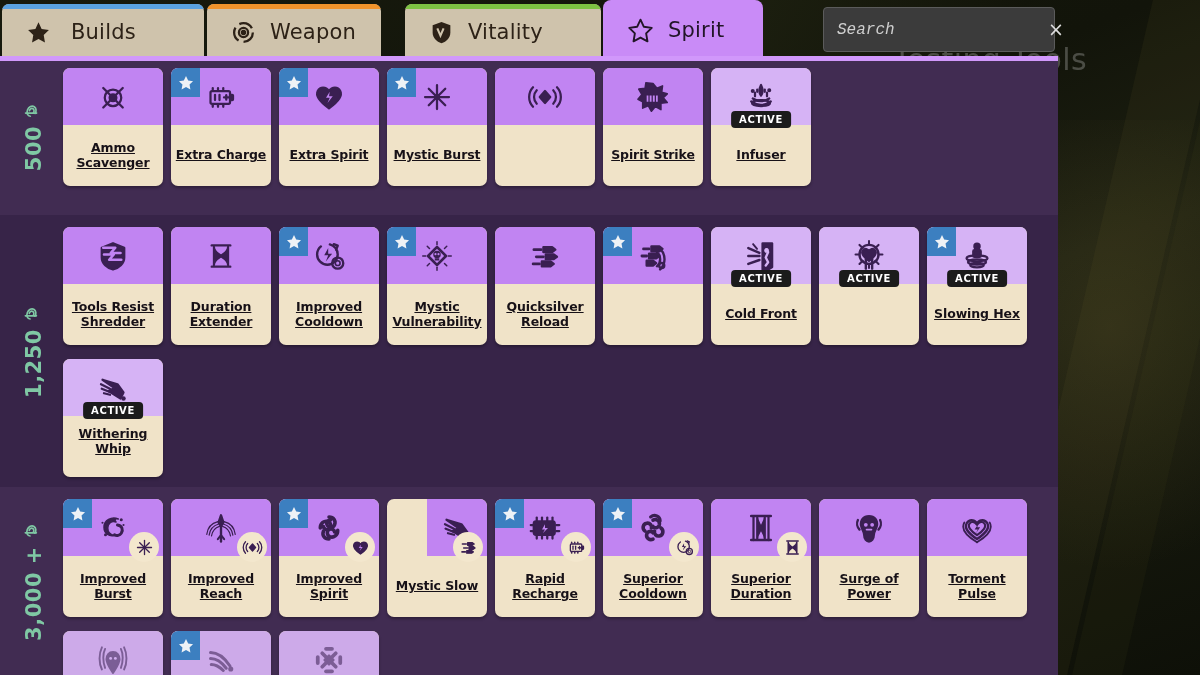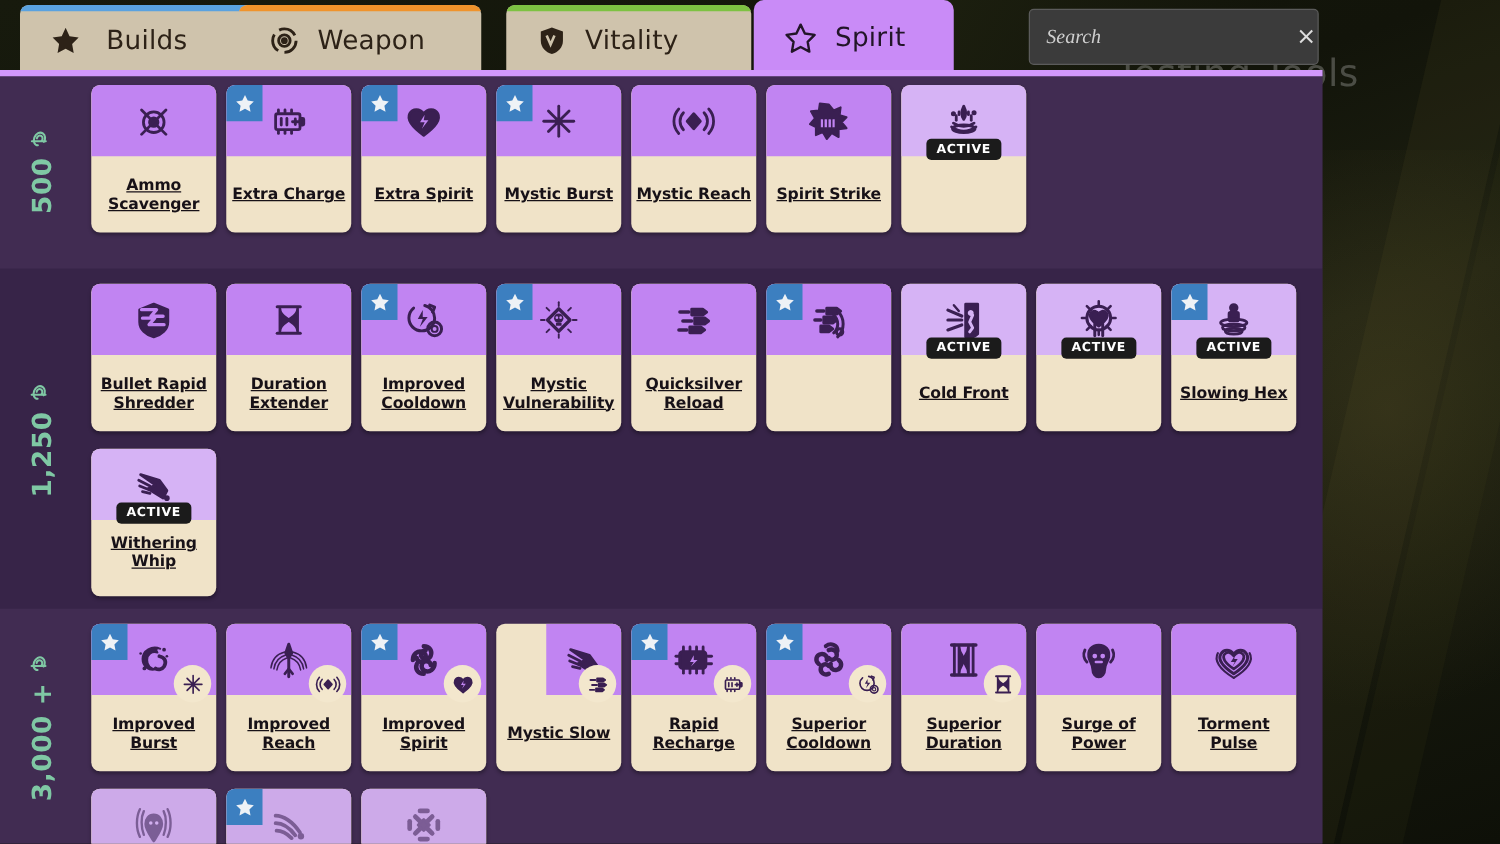--- a/index.html
+++ b/index.html
@@ -99,21 +99,20 @@
   .soul-icon { flex: 0 0 auto; }
 
   
   .card {
     position: absolute;
     width: 100px; height: 118px;
     background: #f0e3c8;
     border-radius: 7px;
     overflow: hidden;
     box-shadow: 0 2px 3px rgba(0,0,0,0.30);
-    margin-left: 10px;
   }
   .card .icobox {
     position: relative;
     height: 57px;
     background: #c184f2;
     display: flex; align-items: center; justify-content: center;
   }
   .card.isactive .icobox { background: #d6b3f5; }
   .card.isactive { background: #f0e3c8; }
   .card.dim .icobox { background: #cdaae9; }
@@ -159,21 +158,21 @@
     width: 232px; height: 45px;
     background: #3b3b3b; border: 1px solid #5b5b5b;
     border-radius: 4px;
     display: flex; align-items: center;
     padding: 0 10px 0 13px;
     z-index: 20;
   }
   .search-input {
     flex: 1; background: transparent; border: none; outline: none;
     color: #d8d8d8; font-size: 16px; font-style: italic;
-    font-family: Liberation Serif, serif;
+    font-family: Liberation Mono, monospace;
   }
   .search-input::placeholder { color: #cfcfcf; font-style: italic; opacity: 1; }
   .search-clear {
     color: #ddd; font-size: 19px; line-height: 1;
     background: none; border: none; cursor: pointer;
     font-family: "DejaVu Sans", "Liberation Sans", sans-serif;
   }
 </style>
 </head>
 <body>
@@ -185,30 +184,30 @@
     <div class="bg-streak" style="left:1150px;top:0;width:50px;height:675px;background:rgba(80,74,34,0.10);"></div>
     <div class="bg-glow"></div>
   </div>
 
   <div class="ghost-layer">
     <div class="ghost-title">Testing Tools</div>
     <div class="ghost-sub">Hold Alt</div>
   </div>
 
   <div class="tabbar" id="tabbar">
-      <div class="tab" style="left: 16px; width: 202px; gap: 20px;">
+      <div class="tab" style="left: 2px; width: 202px; gap: 20px;">
         <div class="topbar" style="background:#5aa2e0"></div>
         <span>
           <svg width="25" height="25" viewBox="0 0 24 24">
             <path d="M12 2.2 L15 8.6 L22 9.6 L17 14.5 L18.2 21.5 L12 18.2 L5.8 21.5 L7 14.5 L2 9.6 L9 8.6 Z" fill="#2d2217"></path>
           </svg>
         </span>
         <span class="t-label">Builds</span>
       </div>
-      <div class="tab" style="left: 191px; width: 194px;">
+      <div class="tab" style="left: 207px; width: 174px;">
         <div class="topbar" style="background:#f0932b"></div>
         <span>
           <svg width="25" height="25" viewBox="0 0 24 24" fill="none" stroke="#2d2217" stroke-width="2.2">
             <circle cx="12" cy="12" r="9" stroke-dasharray="14 5"></circle>
             <circle cx="12" cy="12" r="4.4"></circle>
             <circle cx="12" cy="12" r="1.5" fill="#2d2217"></circle>
           </svg>
         </span>
         <span class="t-label">Weapon</span>
       </div>
@@ -323,21 +322,20 @@
           <span>
             <svg class="ico" width="36" height="36" viewBox="0 0 48 48" fill="none" stroke="#3a1f52" stroke-width="3" stroke-linecap="round" stroke-linejoin="round">
               <path d="M24 16 L31 24 L24 32 L17 24 Z" fill="#3a1f52" stroke="#3a1f52"></path>
               <path d="M13 15 A13 13 0 0 0 13 33"></path>
               <path d="M35 15 A13 13 0 0 1 35 33"></path>
               <path d="M8 11 A19 19 0 0 0 8 37"></path>
               <path d="M40 11 A19 19 0 0 1 40 37"></path>
             </svg>
           </span>
         </div>
-        <div class="label">Mystic Reach</div>
       </div>
       <div class="card" style="left: 603px; top: 12px;">
         <div class="icobox">
           <span>
             <svg class="ico" width="38" height="38" viewBox="0 0 48 48" fill="none" stroke="#3a1f52" stroke-width="3" stroke-linecap="round" stroke-linejoin="round">
               <path d="M24 7 L29 13 L36 10 L35 18 L42 20 L37 25 L42 31 L34 32 L34 40 L27 36 L22 42 L18 35 L11 38 L11 30 L5 27 L10 21 L6 14 L14 13 L15 6 Z" fill="#3a1f52" stroke="#3a1f52" stroke-width="2"></path>
               <path d="M16 22 h14 v8 h-14 z" fill="#c184f2" stroke="none"></path>
               <line x1="19" y1="22" x2="19" y2="30" stroke="#3a1f52" stroke-width="1.6"></line>
               <line x1="23" y1="22" x2="23" y2="30" stroke="#3a1f52" stroke-width="1.6"></line>
               <line x1="27" y1="22" x2="27" y2="30" stroke="#3a1f52" stroke-width="1.6"></line>
@@ -357,20 +355,21 @@
               <line x1="16" y1="18" x2="16" y2="23"></line>
               <line x1="32" y1="18" x2="32" y2="23"></line>
               <line x1="19" y1="14" x2="19" y2="17"></line>
               <line x1="29" y1="14" x2="29" y2="17"></line>
               <circle cx="13" cy="16" r="1.2" fill="#3a1f52"></circle>
               <circle cx="35" cy="15" r="1.2" fill="#3a1f52"></circle>
             </svg>
           </span>
         </div>
         <div class="activebadge">ACTIVE</div>
+        <div class="label">Infuser</div>
       </div>
       <div class="rowband dark" style="top: 159px; height: 272px;"></div>
       <div class="price" style="top: 159px; height: 272px;">
         <div class="price-inner">
           <span class="price-text">1,250</span>
           <span class="soul-icon"><svg width="19" height="19" viewBox="0 0 24 24" fill="none" stroke="#7fc8a4" stroke-width="2.1" stroke-linecap="round">
               <path d="M5 9 C5 5.5 9 4 13 5.5 C17 7 19 11 17 14 C15.2 16.7 11 17 8.5 15"></path>
               <path d="M12 8 C14.5 8.4 15.5 10.6 14.4 12.4 C13.4 14 11 14.2 9.6 13"></path>
               <line x1="9" y1="3" x2="9" y2="17"></line>
             </svg></span>
@@ -379,21 +378,21 @@
       <div class="card" style="left: 63px; top: 171px;">
         <div class="icobox">
           <span>
             <svg class="ico" width="36" height="36" viewBox="0 0 48 48" fill="none" stroke="#3a1f52" stroke-width="3" stroke-linecap="round" stroke-linejoin="round">
               <path d="M24 7 L39 13 V26 C39 34 32 40 24 42 C16 40 9 34 9 26 V13 Z" fill="#3a1f52" stroke="#3a1f52"></path>
               <path d="M12 22 h13 l-6 7 h16" stroke="#c184f2" stroke-width="3.5" fill="none"></path>
               <path d="M34 20 h-13 l6 -7 h-16" stroke="#c184f2" stroke-width="3.5" fill="none"></path>
             </svg>
           </span>
         </div>
-        <div class="label">Bullet Rapid Shredder</div>
+        <div class="label">Tools Resist Shredder</div>
       </div>
       <div class="card" style="left: 171px; top: 171px;">
         <div class="icobox">
           <span>
             <svg class="ico" width="34" height="34" viewBox="0 0 48 48" fill="none" stroke="#3a1f52" stroke-width="3" stroke-linecap="round" stroke-linejoin="round">
               <line x1="11" y1="9" x2="37" y2="9" stroke-width="3.5"></line>
               <line x1="11" y1="39" x2="37" y2="39" stroke-width="3.5"></line>
               <path d="M14 11 C14 20 24 22 24 24 C24 26 14 28 14 37 Z" fill="#3a1f52" stroke="#3a1f52"></path>
               <path d="M34 11 C34 20 24 22 24 24 C24 26 34 28 34 37 Z" fill="#3a1f52" stroke="#3a1f52"></path>
             </svg>

